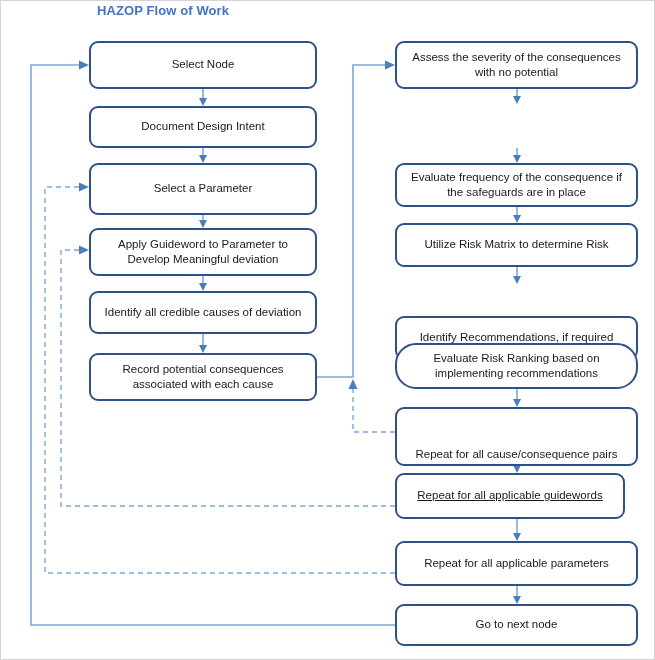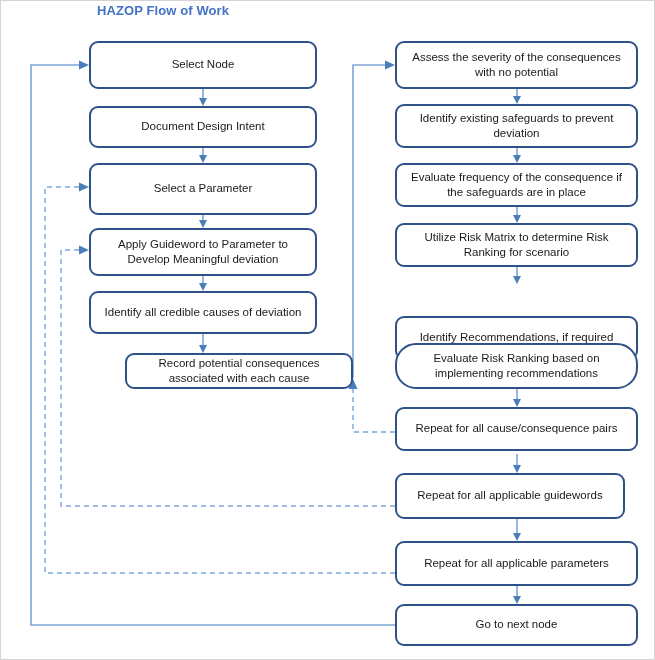--- a/index.html
+++ b/index.html
@@ -165,71 +165,64 @@
     <div>
       <span>Apply Guideword to Parameter to</span>
       <span>Develop Meaningful deviation</span>
     </div>
   </div>
 
   <div class="node" style="left:88px; top:290px; width:228px; height:43px;">
     <span>Identify all credible causes of deviation</span>
   </div>
 
-  <div class="node" style="left:88px; top:352px; width:228px; height:36px;margin-left:36px;">
+  <div class="node" style="left:88px; top:352px; width:228px; height:48px;">
     <div>
       <span>Record potential consequences</span>
       <span>associated with each cause</span>
     </div>
   </div>
 
   <div class="node" style="left:394px; top:40px; width:243px; height:48px;">
     <div>
       <span>Assess the severity of the consequences</span>
       <span>with no potential</span>
     </div>
   </div>
 
-  <div class="node" style="left:394px; top:103px; width:243px; height:44px;">
-    <div>
-      <span>Identify existing safeguards to prevent</span>
-      <span>deviation</span>
-    </div>
-  </div>
 
   <div class="node" style="left:394px; top:162px; width:243px; height:44px;">
     <div>
       <span>Evaluate frequency of the consequence if</span>
       <span>the safeguards are in place</span>
     </div>
   </div>
 
   <div class="node" style="left:394px; top:222px; width:243px; height:44px;">
     <div>
       <span>Utilize Risk Matrix to determine Risk</span>
-      <span>Ranking for scenario</span>
     </div>
   </div>
 
   <div class="node" style="left:394px; top:283px; width:243px; height:44px;margin-top:32px;">
     <span>Identify Recommendations, if required</span>
   </div>
 
   <div class="node" style="left:394px; top:342px; width:243px; height:46px;border-radius:21px;">
     <div>
       <span>Evaluate Risk Ranking based on</span>
       <span>implementing recommendations</span>
     </div>
   </div>
 
-  <div class="node" style="left:394px; top:406px; width:243px; height:44px;">
+  <div class="node" style="left:394px; top:406px; width:243px; height:59px;align-items:flex-end;">
     <span>Repeat for all cause/consequence pairs</span>
   </div>
 
-  <div class="node" style="left:394px; top:472px; width:230px; height:46px;">
+  <div class="node" style="left:394px; top:472px; width:230px; height:46px;text-decoration:underline;">
     <span>Repeat for all applicable guidewords</span>
   </div>
 
   <div class="node" style="left:394px; top:540px; width:243px; height:45px;">
     <span>Repeat for all applicable parameters</span>
   </div>
 
   <div class="node" style="left:394px; top:603px; width:243px; height:42px;">
     <span>Go to next node</span>
   </div>

